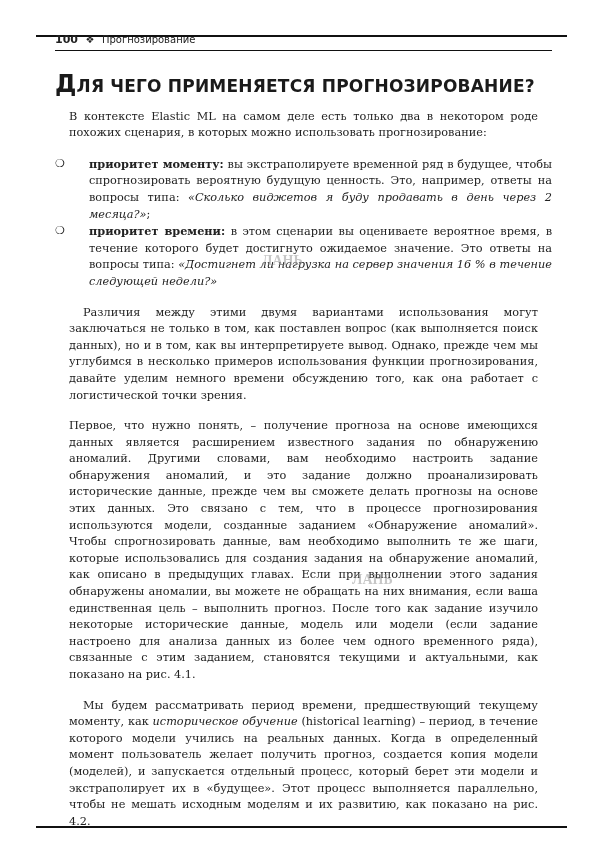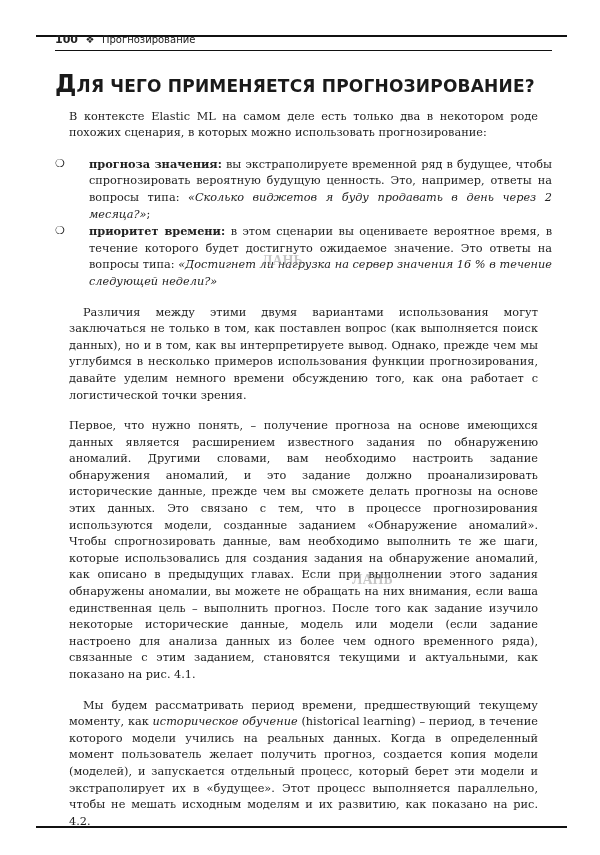--- a/index.html
+++ b/index.html
@@ -39,21 +39,21 @@
 </div>
 
 <div class="content">
   <h2 class="h-first"><span class="cap">Д</span><span style="text-transform:uppercase;text-align:center;">ля чего применяется прогнозирование?</span></h2>
 
   <p>В контексте Elastic ML на самом деле есть только два в некотором роде похожих сценария, в которых можно использовать прогнозирование:</p>
 
   <ul>
     <li>
       <span class="bullet">❍</span>
-      <b>прогноза значения:</b><span> вы экстраполируете временной ряд в будущее, чтобы спрогнозировать вероятную будущую ценность. Это, например, ответы на вопросы типа: </span><i>«Сколько виджетов я буду продавать в день через 2 месяца?»</i><span>;</span>
+      <b>приоритет моменту:</b><span> вы экстраполируете временной ряд в будущее, чтобы спрогнозировать вероятную будущую ценность. Это, например, ответы на вопросы типа: </span><i>«Сколько виджетов я буду продавать в день через 2 месяца?»</i><span>;</span>
     </li>
     <li>
       <span class="bullet">❍</span>
       <b>приоритет времени:</b><span> в этом сценарии вы оцениваете вероятное время, в течение которого будет достигнуто ожидаемое значение. Это ответы на вопросы типа: </span><i>«Достигнет ли нагрузка на сервер значения 16 % в течение следующей недели?»</i><span></span>
     </li>
   </ul>
 
   <p class="indent">Различия между этими двумя вариантами использования могут заключаться не только в том, как поставлен вопрос (как выполняется поиск данных), но и в том, как вы интерпретируете вывод. Однако, прежде чем мы углубимся в несколько примеров использования функции прогнозирования, давайте уделим немного времени обсуждению того, как она работает с логистической точки зрения.</p>
 
 

